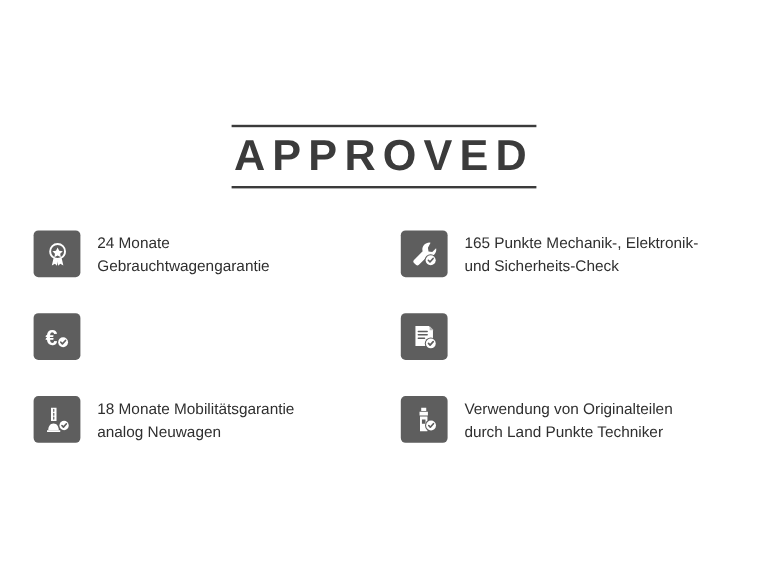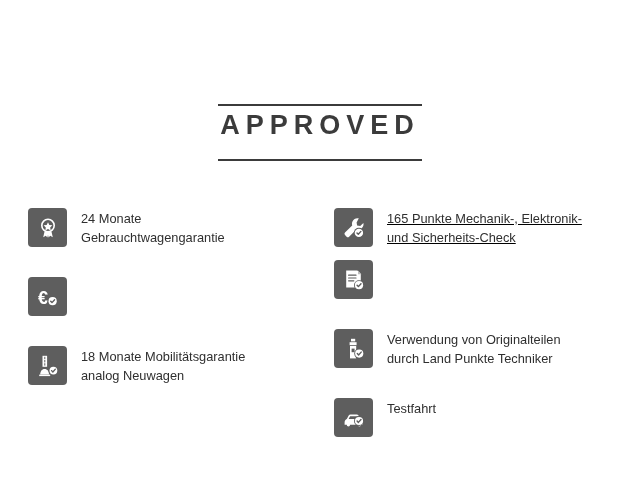--- a/index.html
+++ b/index.html
@@ -23,34 +23,34 @@
   
   .title-wrap {
     position: absolute;
     top: 104px;
     left: 0;
     width: 640px;
     text-align: center;
   }
   .title {
     display: inline-block;
-    padding: 5px 2px 20px 2px;
+    padding: 5px 2px 6px 2px;
     border-top: 2px solid #3b3b3b;
     border-bottom: 2px solid #3b3b3b;
-    font-size: 27px;
+    font-size: 36px;
     font-weight: bold;
     letter-spacing: 6px;
     color: #3b3b3b;
     line-height: 1.05;
     font-family: "Liberation Sans", sans-serif;
   }
   
   .columns {
     position: absolute;
-    top: 208px;
+    top: 192px;
     left: 0;
     width: 640px;
     display: flex;
   }
   .col {
     box-sizing: border-box;
   }
   .col-left {
     width: 334px;
     padding-left: 28px;
@@ -82,21 +82,21 @@
   }
   .feature-text {
     font-size: 12.8px;
     line-height: 19px;
     color: #2f2f2f;
     padding-top: 1px;
     white-space: pre-line;
     font-family: "Liberation Sans", sans-serif;
   }
   
-  .col-right .feature:nth-child(1) { margin-bottom: 10px; text-decoration: underline; }
+  .col-right .feature:nth-child(1) { margin-bottom: 27px; }
 </style>
 </head>
 <body>
 
 <div class="page">
 
   <div class="title-wrap">
     <div class="title">APPROVED</div>
   </div>
 
@@ -184,31 +184,17 @@
             <path d="M9.6 11.6 h3.0 v3.6 h-3.0 z" fill="#5e5e5e"></path>
             <circle cx="17.2" cy="16.6" r="5.0" fill="#5e5e5e"></circle>
             <circle cx="17.2" cy="16.6" r="4.1" fill="#ffffff"></circle>
             <path d="M15.3 16.6 l1.3 1.4 l2.6 -2.9" fill="none" stroke="#5e5e5e" stroke-width="1.4" stroke-linecap="round" stroke-linejoin="round"></path>
           </svg>
         </span>
         <span class="feature-text">Verwendung von Originalteilen
 durch Land Punkte Techniker</span>
       </div>
 
-      <div class="feature">
-        <span class="badge">
-          <svg width="24" height="24" viewBox="0 0 24 24">
-            <path d="M2.6 16.6 c0 -2.0 1.0 -3.2 2.2 -3.6 l1.9 -3.4 c0.4 -0.7 1.0 -1.0 1.8 -1.0 h6.2 c0.8 0 1.4 0.3 1.8 1.0 l1.9 3.4 c1.2 0.4 2.2 1.6 2.2 3.6 v2.1 h-18 z" fill="#ffffff"></path>
-            <path d="M6.6 13.0 l1.5 -2.8 h7.8 l1.5 2.8 z" fill="#5e5e5e"></path>
-            <circle cx="6.4" cy="18.8" r="1.7" fill="#ffffff"></circle>
-            <circle cx="17.4" cy="18.8" r="1.7" fill="#ffffff"></circle>
-            <circle cx="17.0" cy="15.0" r="5.0" fill="#5e5e5e"></circle>
-            <circle cx="17.0" cy="15.0" r="4.1" fill="#ffffff"></circle>
-            <path d="M15.1 15.0 l1.3 1.4 l2.6 -2.9" fill="none" stroke="#5e5e5e" stroke-width="1.4" stroke-linecap="round" stroke-linejoin="round"></path>
-          </svg>
-        </span>
-        <span class="feature-text">Testfahrt</span>
-      </div>
 
     </div>
 
   </div>
 </div>
 
 </body></html>

